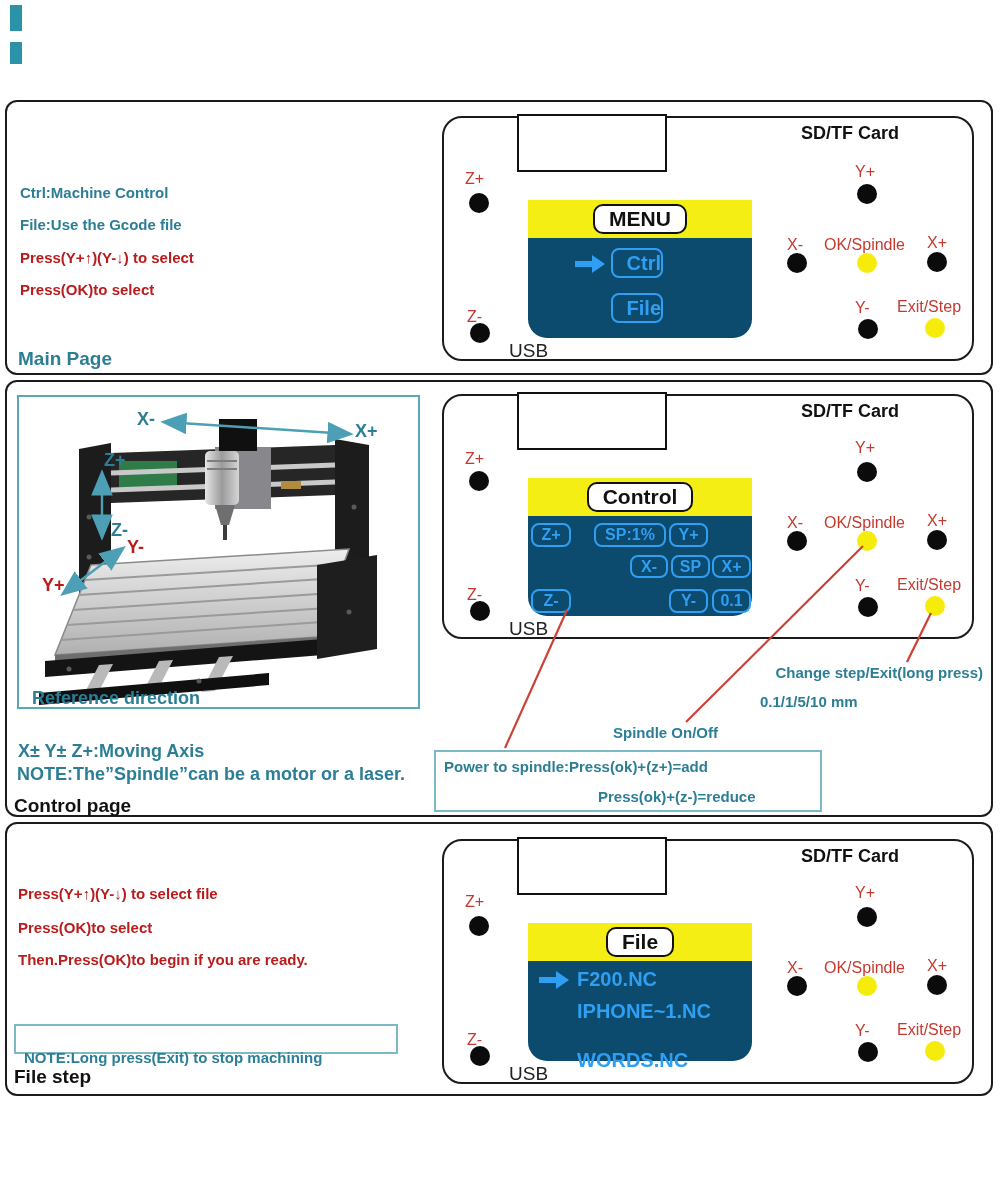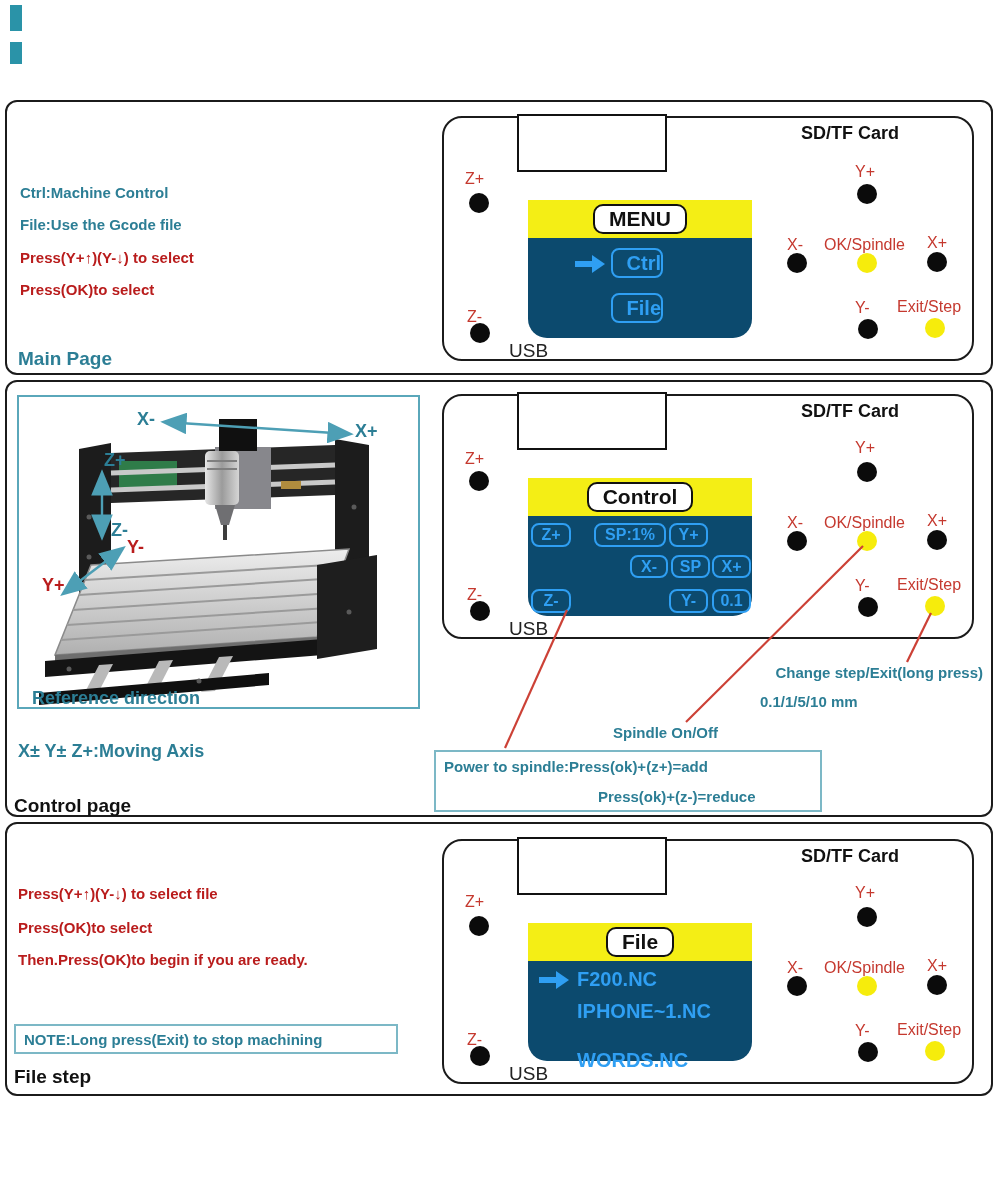--- a/index.html
+++ b/index.html
@@ -155,20 +155,21 @@
       <div class="axis-lbl teal" style="left:118px;top:12px;">X-</div>
       <div class="axis-lbl teal" style="left:336px;top:24px;">X+</div>
       <div class="axis-lbl teal" style="left:85px;top:53px;">Z+</div>
       <div class="axis-lbl teal" style="left:92px;top:123px;">Z-</div>
       <div class="axis-lbl redtxt" style="left:108px;top:140px;">Y-</div>
       <div class="axis-lbl redtxt" style="left:23px;top:178px;">Y+</div>
       <div class="abs teal t18" style="left:13px;top:292px;">Reference direction</div>
     </div>
 
     <div class="abs teal t18" style="left:11px;top:360px;">X± Y± Z+:Moving Axis</div>
+    <div class="abs teal t18" style="left:10px;top:383px;">NOTE:The”Spindle”can be a motor or a laser.</div>
     <div class="abs blacktxt t19" style="left:7px;top:414px;">Control page</div>
 
     <div class="controller" style="top:12px;">
       <div class="sd-slot"></div>
       <div class="ctrl-black" style="left:357px;top:5px;">SD/TF Card</div>
       <div class="ctrl-lbl" style="left:21px;top:54px;">Z+</div>
       <div class="dot black" style="left:25px;top:75px;"></div>
       <div class="ctrl-lbl" style="left:23px;top:190px;">Z-</div>
       <div class="dot black" style="left:26px;top:205px;"></div>
       <div class="usb-lbl" style="left:65px;top:222px;">USB</div>
@@ -209,21 +210,21 @@
       <div class="abs teal t17" style="left:8px;top:7px;">Power to spindle:Press(ok)+(z+)=add</div>
       <div class="abs teal t17" style="left:162px;top:37px;">Press(ok)+(z-)=reduce</div>
     </div>
   </div>
 
   <div class="panel" style="top:822px;height:274px;">
     <div class="abs redtxt t17" style="left:11px;top:62px;">Press(Y+↑)(Y-↓) to select file</div>
     <div class="abs redtxt t17" style="left:11px;top:96px;">Press(OK)to select</div>
     <div class="abs redtxt t17" style="left:11px;top:128px;">Then.Press(OK)to begin if you are ready.</div>
     <div class="note-box" style="left:7px;top:200px;width:384px;height:30px;">
-      <div class="abs teal t17" style="left:8px;top:6px;">NOTE:Long press(Exit) to stop machining</div>
+      <div class="abs teal t17" style="left:8px;top:24px;">NOTE:Long press(Exit) to stop machining</div>
     </div>
     <div class="abs blacktxt t19" style="left:7px;top:243px;">File step</div>
 
     <div class="controller" style="top:15px;">
       <div class="sd-slot"></div>
       <div class="ctrl-black" style="left:357px;top:5px;">SD/TF Card</div>
       <div class="ctrl-lbl" style="left:21px;top:52px;">Z+</div>
       <div class="dot black" style="left:25px;top:75px;"></div>
       <div class="ctrl-lbl" style="left:23px;top:190px;">Z-</div>
       <div class="dot black" style="left:26px;top:205px;"></div>

